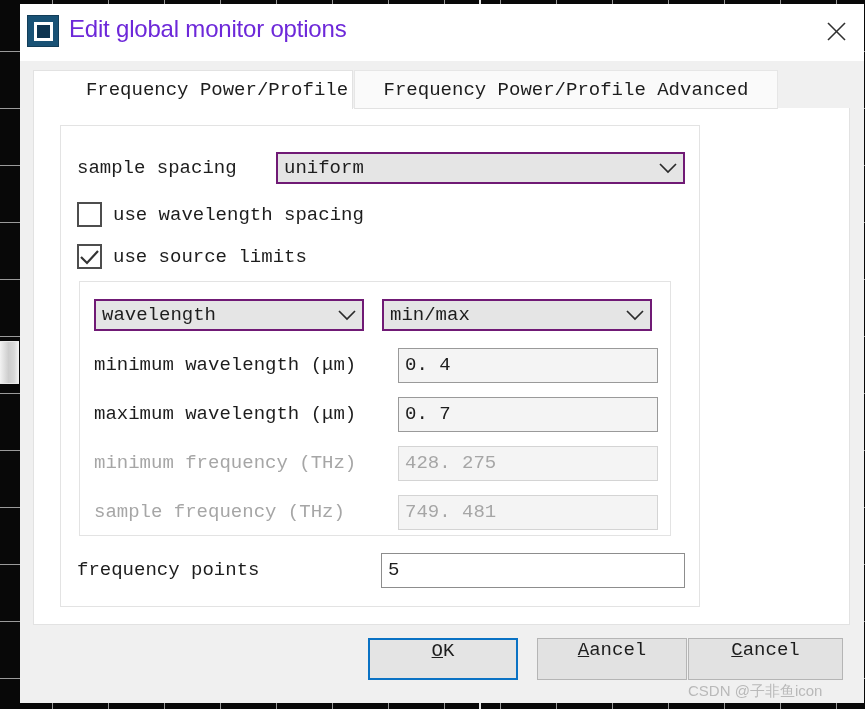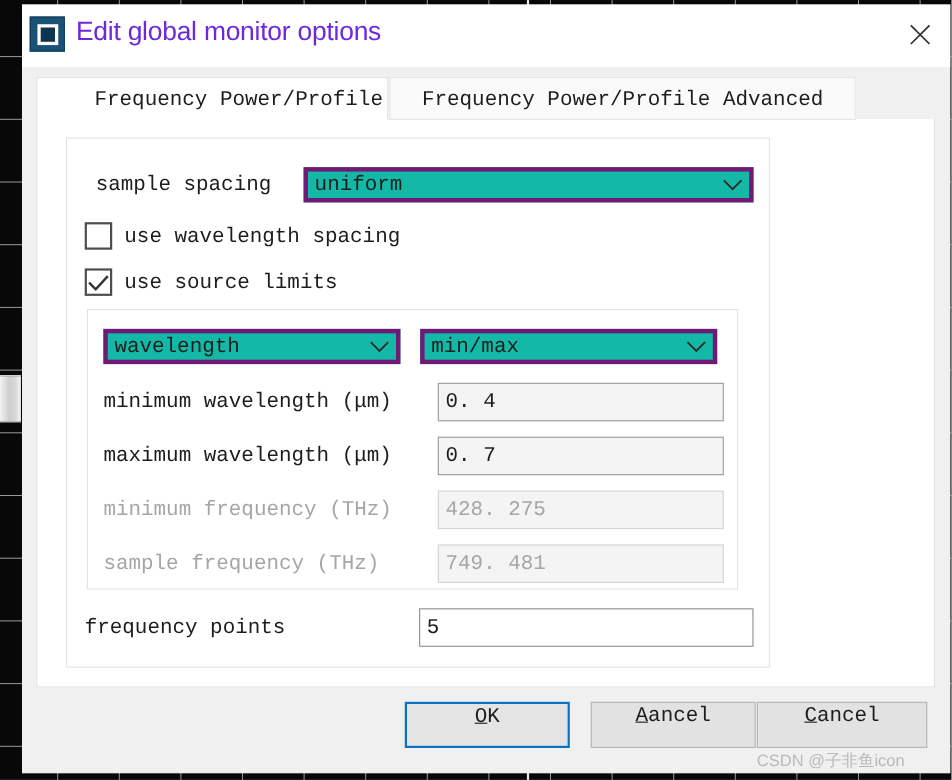--- a/index.html
+++ b/index.html
@@ -190,27 +190,26 @@
     color: #1d1d1d;
     white-space: nowrap;
     line-height: 32px;
   }
   .lbl.disabled { color: #a6a6a6; }
 
   #lbl-sample {
     position: absolute;
     left: 0;
     top: 0;
-    margin-left: 10px;
   }
   .combo {
     position: absolute;
     box-sizing: border-box;
-    background: #14b8a6;
-    border: 4px solid #701a75;
+    background: #e5e5e5;
+    border: 2px solid #701a75;
     display: flex;
     align-items: center;
     cursor: pointer;
   }
   .combo .val {
     font-size: 19px;
     color: #1d1d1d;
     padding-left: 6px;
     white-space: nowrap;
     flex: 1;

